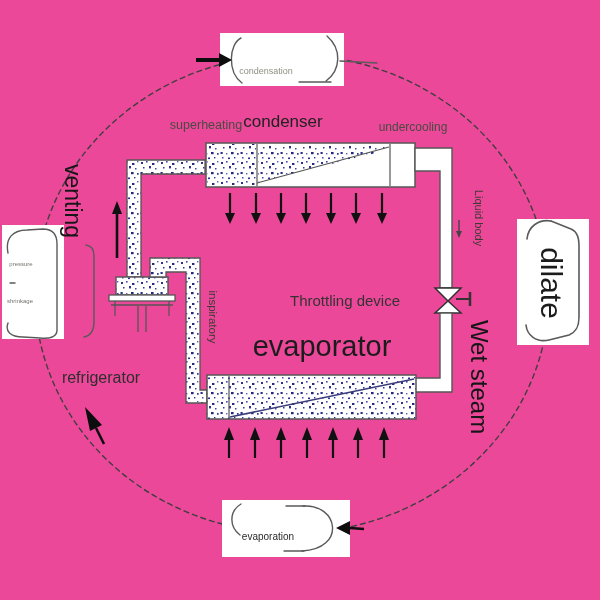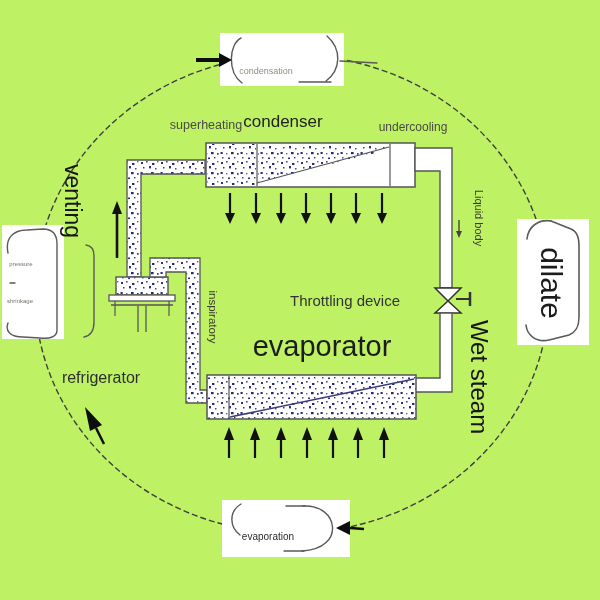--- a/index.html
+++ b/index.html
@@ -1,16 +1,16 @@
 <!DOCTYPE html>
 <html><head>
 <meta charset="utf-8">
 <style>
   html,body{margin:0;padding:0;background:#ffffff;}
-  .stage{position:relative;width:600px;height:600px;background:#bef264;overflow:hidden;
+  .stage{position:relative;width:600px;height:600px;background:#ec4899;overflow:hidden;
          font-family:"Liberation Sans", sans-serif;}
   svg{display:block;}
   text{font-family:"Liberation Sans", sans-serif;}
 </style>
 </head>
 <body>
 
 <div class="stage">
 <svg width="600" height="600" viewBox="0 0 600 600" xmlns="http://www.w3.org/2000/svg">
   <defs>

